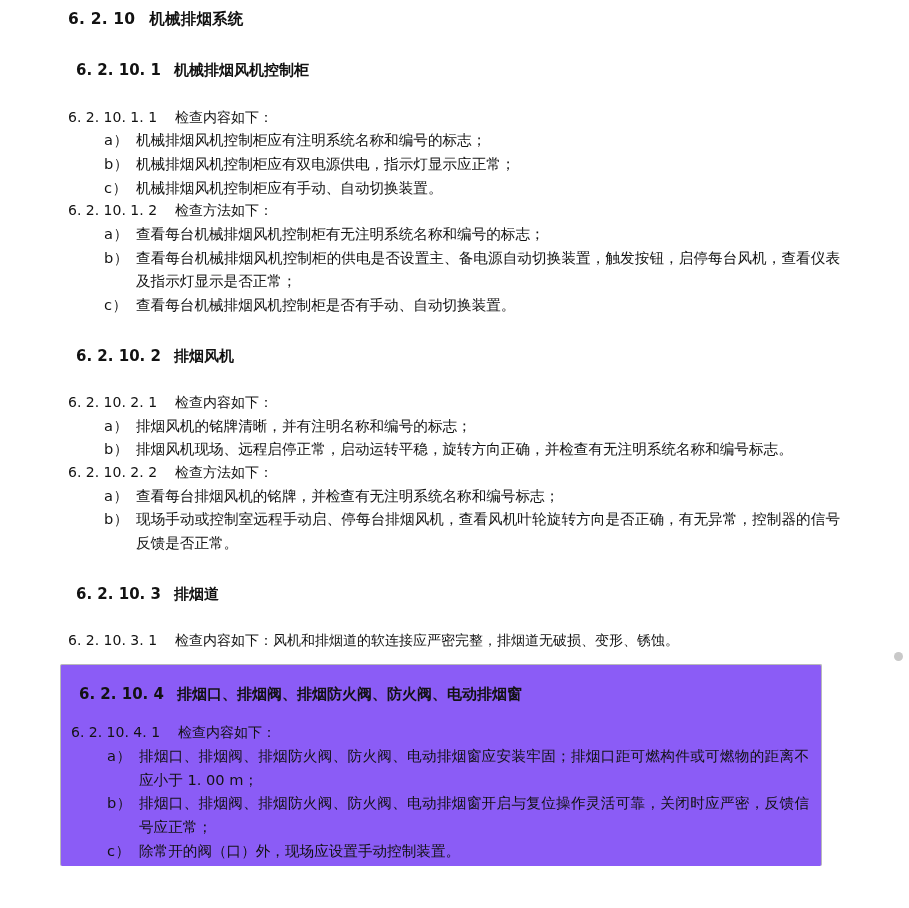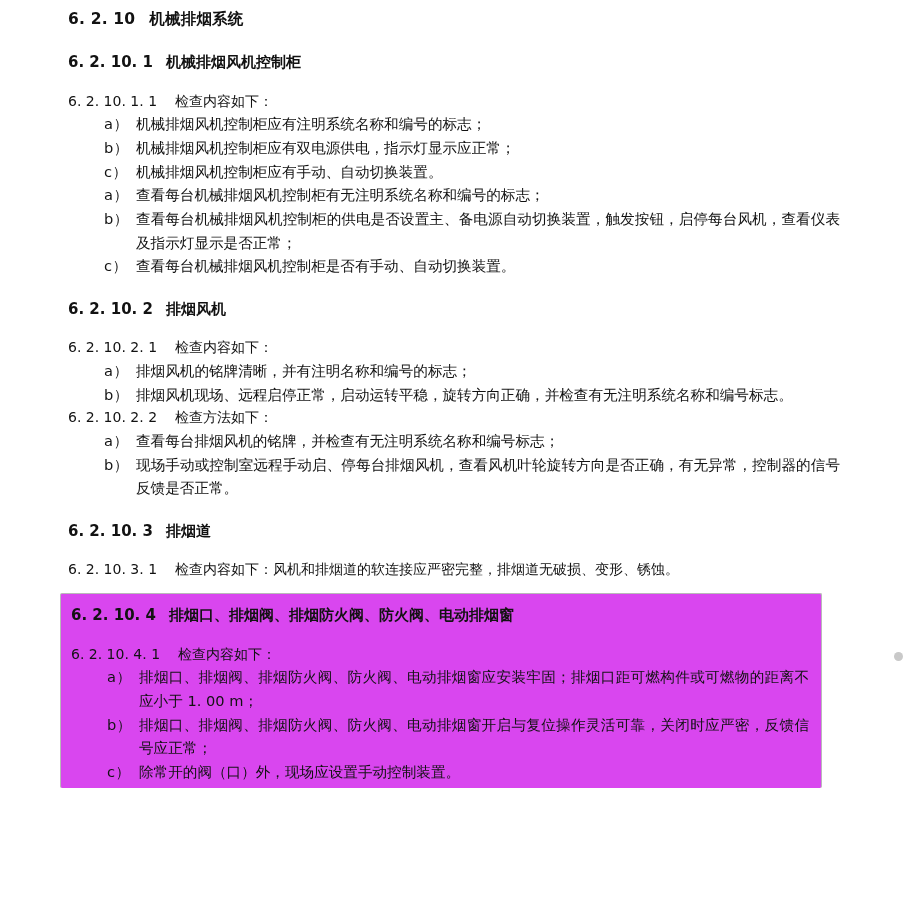--- a/index.html
+++ b/index.html
@@ -37,21 +37,21 @@
     padding: 0;
     line-height: 1.5;
   }
   .h-sec .gap {
     display: inline-block;
     width: 14px;
   }
   .h-sub {
     font-size: 15px;
     font-weight: bold;
-    margin: 0;
+    margin: 8px;
     line-height: 1.5;
   }
   .h-sub .gap {
     display: inline-block;
     width: 13px;
   }
   
   .p-item {
     font-size: 14px;
     line-height: 1.62;
@@ -90,21 +90,21 @@
   
   .boxed {
     border: 1px solid #b9b9b9;
     border-bottom: none;
     border-radius: 2px;
     padding: 10px 12px 4px 10px;
     margin-top: 12px;
     margin-left: -8px;
     width: 762px;
     box-sizing: border-box;
-    background: #d946ef;
+    background: #8b5cf6;
   }
   .boxed .h-sub { margin-bottom: 0; }
   .boxed .p-item { }
   
   .scroll-dot {
     position: absolute;
     right: 6px;
     top: 652px;
     width: 9px;
     height: 9px;
@@ -141,20 +141,23 @@
       <li>
         <span class="marker">b）</span>
         <span class="txt">机械排烟风机控制柜应有双电源供电，指示灯显示应正常；</span>
       </li>
       <li>
         <span class="marker">c）</span>
         <span class="txt">机械排烟风机控制柜应有手动、自动切换装置。</span>
       </li>
     </ul>
 
+    <div class="p-item">
+      <span>6. 2. 10. 1. 2</span><span class="gap"></span><span>检查方法如下：</span>
+    </div>
     <ul class="list">
       <li>
         <span class="marker">a）</span>
         <span class="txt">查看每台机械排烟风机控制柜有无注明系统名称和编号的标志；</span>
       </li>
       <li>
         <span class="marker">b）</span>
         <span class="txt">查看每台机械排烟风机控制柜的供电是否设置主、备电源自动切换装置，触发按钮，启停每台风机，查看仪表及指示灯显示是否正常；</span>
       </li>
       <li>

